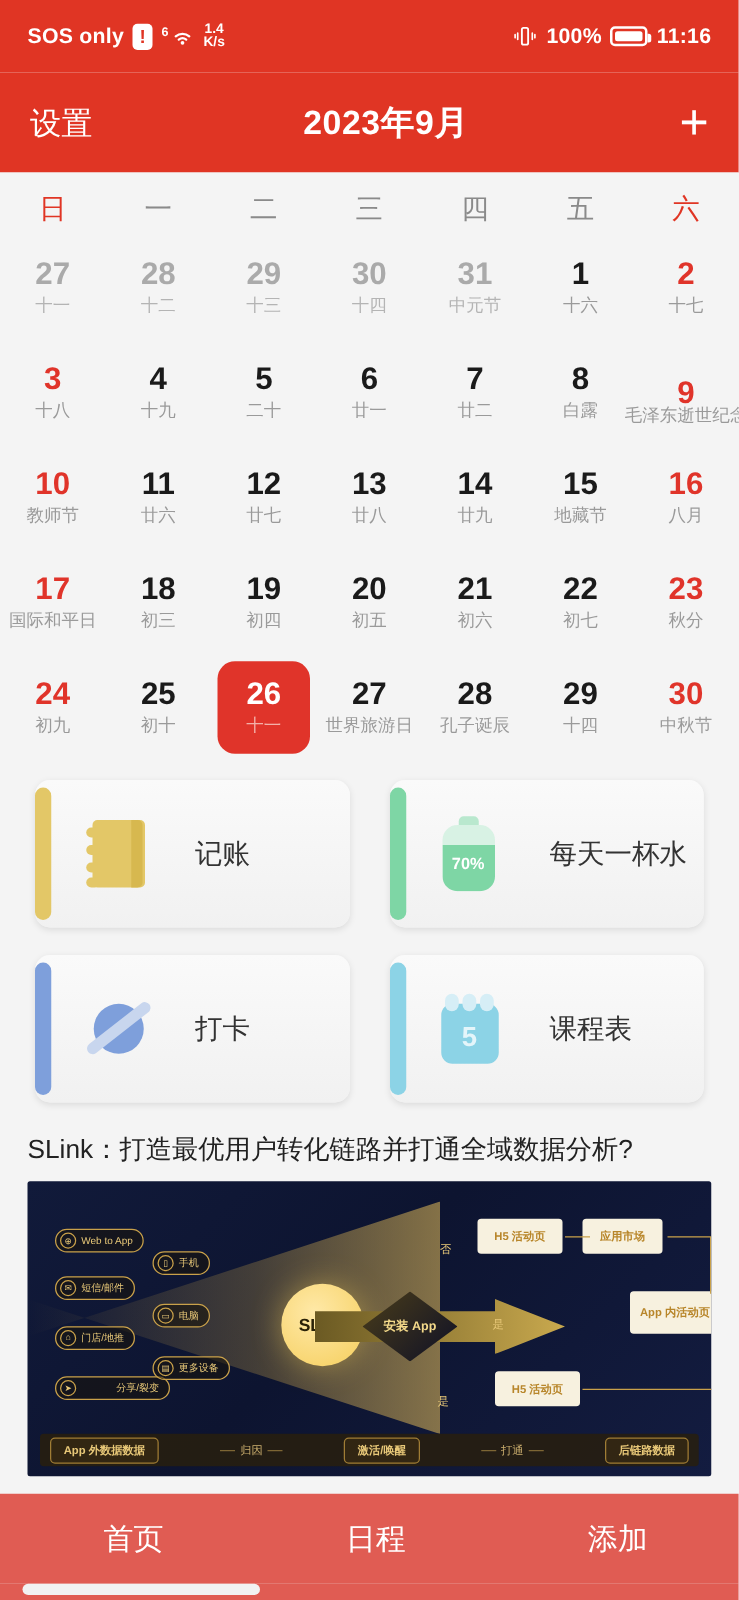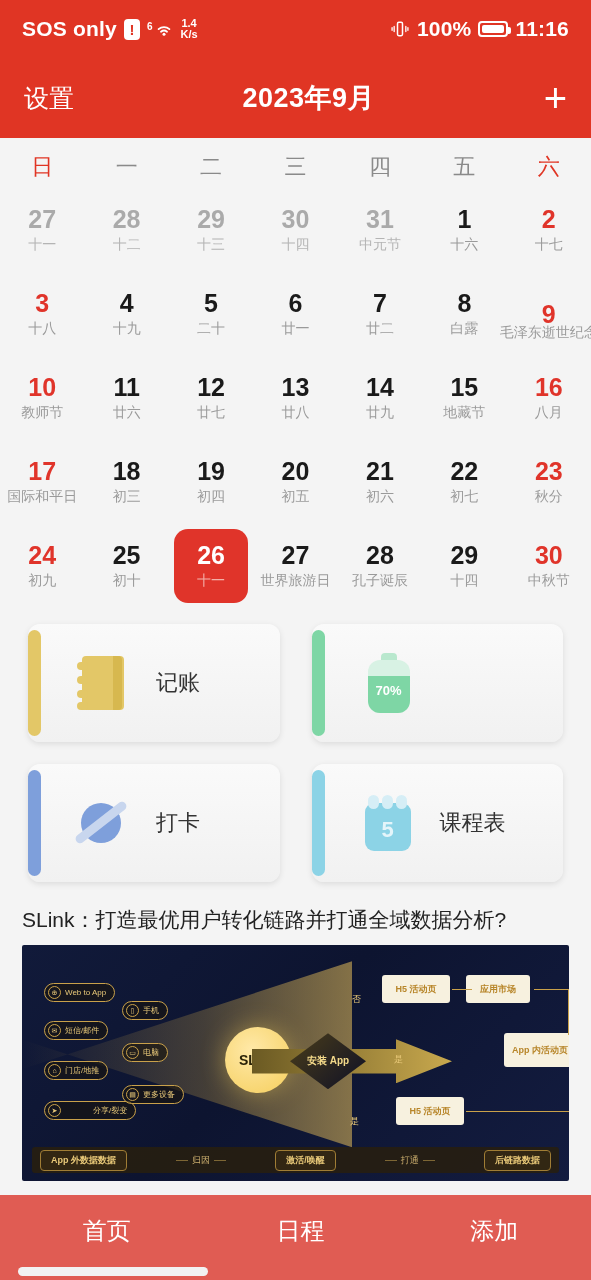--- a/index.html
+++ b/index.html
@@ -12,21 +12,21 @@
   }
   #app { width:591px; height:1280px; position:relative; display:flex; flex-direction:column; background:#f4f4f4; }
 
   
   .statusbar {
     height:58px; background:#E03524; color:#fff;
     display:flex; align-items:center; justify-content:space-between;
     padding:0 22px; flex:0 0 auto;
   }
   .sb-left, .sb-right { display:flex; align-items:center; gap:7px; }
-  .sb-text { font-size:21px; font-weight:600; letter-spacing:.2px; }
+  .sb-text { font-size:17px; font-weight:600; letter-spacing:.2px; }
   .sim-icon {
     width:16px;height:21px;border-radius:4px;background:#fff;
     display:flex;align-items:center;justify-content:center;
     color:#E03524;font-size:15px;font-weight:bold;line-height:1;
   }
   .wifi-wrap { display:flex; align-items:flex-start; gap:1px; }
   .wifi-sup { font-size:10px; font-weight:700; margin-top:0px; }
   .wifi-icon { width:20px;height:17px; }
   .speed { display:flex;flex-direction:column;align-items:center;line-height:1.0;font-size:11px;font-weight:600;}
   .vib-icon { width:20px;height:20px; }
@@ -66,21 +66,21 @@
   
   .cards { display:grid; grid-template-columns:1fr 1fr; gap:22px 32px; padding:18px 28px 10px; flex:0 0 auto;}
   .card {
     position:relative; height:118px; display:flex; align-items:center;
     padding-left:38px; border-radius:12px;
     background:linear-gradient(180deg,#fafafa,#f1f1f1);
     box-shadow:0 2px 6px rgba(0,0,0,.10);
     cursor:pointer;
   }
   .card .accent { position:absolute; left:0px; top:6px; bottom:6px; width:13px; border-radius:7px; }
-  .card .c-icon { width:64px; height:64px; flex:0 0 auto; display:flex; align-items:center; justify-content:flex-end; }
+  .card .c-icon { width:64px; height:64px; flex:0 0 auto; display:flex; align-items:center; justify-content:flex-start; }
   .card .c-label { font-size:22px; color:#333; margin-left:26px; white-space:nowrap;}
 
   
   .nb { width:56px;height:58px;position:relative; }
   .nb-body{position:absolute;left:8px;top:2px;width:42px;height:54px;background:#E3C767;border-radius:4px;}
   .nb-spine{position:absolute;right:8px;top:2px;width:9px;height:54px;background:#D7B84F;border-radius:0 4px 4px 0;}
   .nb-ring{position:absolute;left:3px;width:11px;height:8px;background:#E3C767;border-radius:6px;}
   
   .bt{width:50px;height:60px;position:relative;}
   .bt-cap{position:absolute;left:17px;top:0;width:16px;height:9px;background:#B9E8CE;border-radius:4px 4px 0 0;}
@@ -419,20 +419,21 @@
         <div class="accent" style="background:#7ED6A5"></div>
         <div class="c-icon">
           <div class="bt">
             <div class="bt-cap"></div>
             <div class="bt-body">
               <div class="bt-fill"></div>
             </div>
             <div class="bt-pct">70%</div>
           </div>
         </div>
+        <div class="c-label">每天一杯水</div>
       </div>
       <div class="card">
         <div class="accent" style="background:#7E9FDB"></div>
         <div class="c-icon">
           <div class="pl">
             <div class="pl-ball"></div>
             <div class="pl-ring"></div>
           </div>
         </div>
         <div class="c-label">打卡</div>

